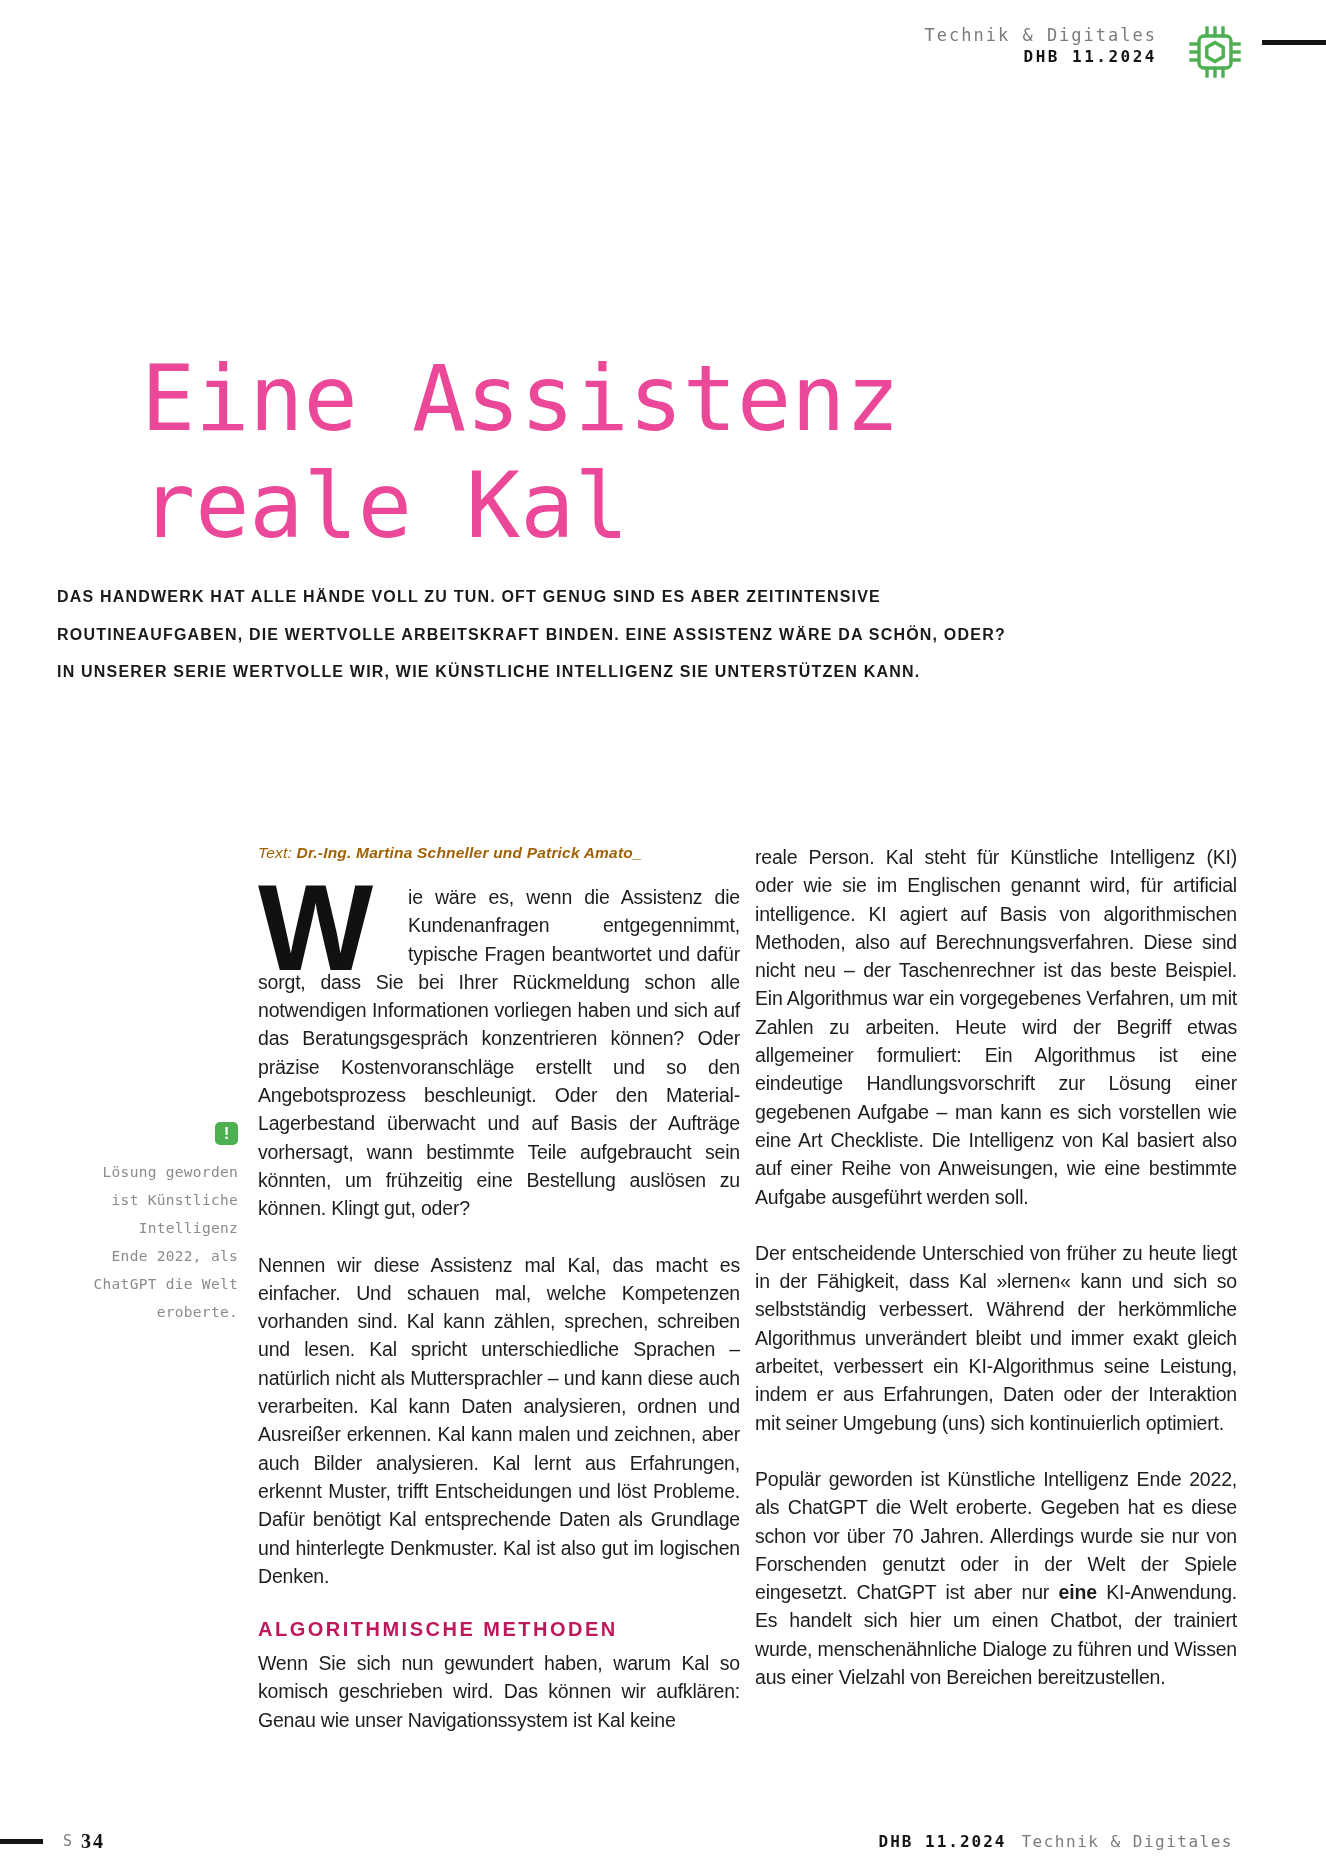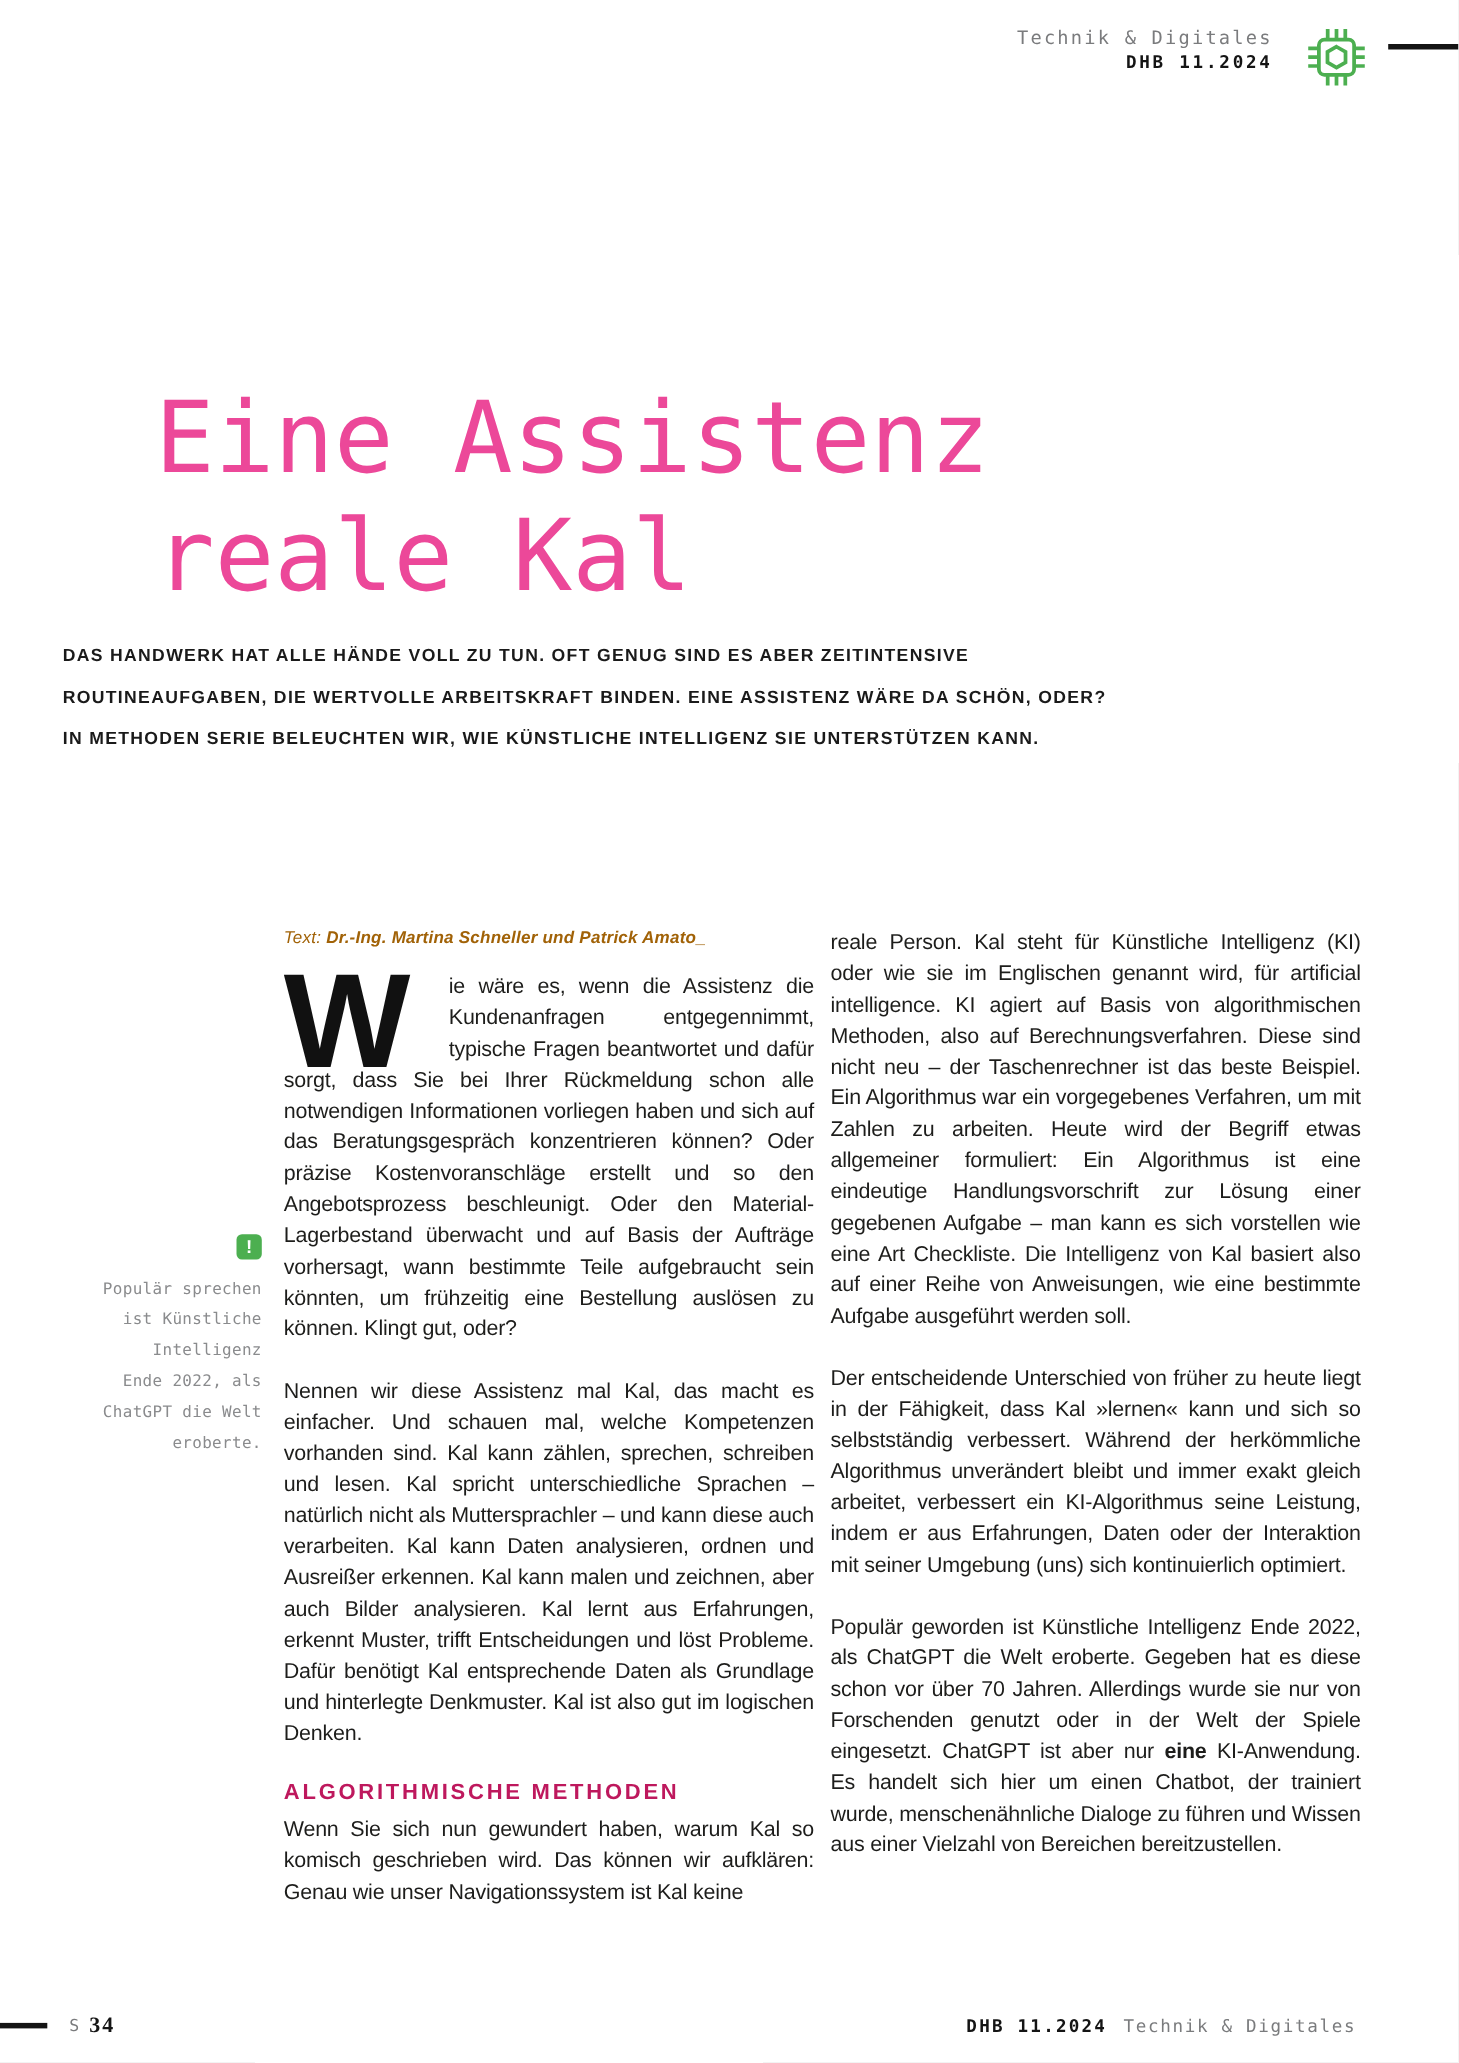--- a/index.html
+++ b/index.html
@@ -122,27 +122,27 @@
   <div class="header-rule"></div>
 
   <h1 class="article-title" style="margin:0;font-weight:normal;">
     <div>Eine Assistenz</div>
     <div>reale Kal</div>
   </h1>
 
   <div class="intro">
     <div>DAS HANDWERK HAT ALLE HÄNDE VOLL ZU TUN. OFT GENUG SIND ES ABER ZEITINTENSIVE</div>
     <div>ROUTINEAUFGABEN, DIE WERTVOLLE ARBEITSKRAFT BINDEN. EINE ASSISTENZ WÄRE DA SCHÖN, ODER?</div>
-    <div>IN METHODEN SERIE BELEUCHTEN WIR, WIE KÜNSTLICHE INTELLIGENZ SIE UNTERSTÜTZEN KANN.</div>
+    <div>IN UNSERER SERIE WERTVOLLE WIR, WIE KÜNSTLICHE INTELLIGENZ SIE UNTERSTÜTZEN KANN.</div>
   </div>
 
   <div class="margin-note">
     <span class="note-icon">!</span>
     <div class="note-text">
-      <div>Populär sprechen</div>
+      <div>Lösung geworden</div>
       <div>ist Künstliche</div>
       <div>Intelligenz</div>
       <div>Ende 2022, als</div>
       <div>ChatGPT die Welt</div>
       <div>eroberte.</div>
     </div>
   </div>
 
   <div class="col col-left">
     <p class="byline"><span>Text:</span> <span class="authors">Dr.-Ing. Martina Schneller und Patrick Amato_</span></p>

